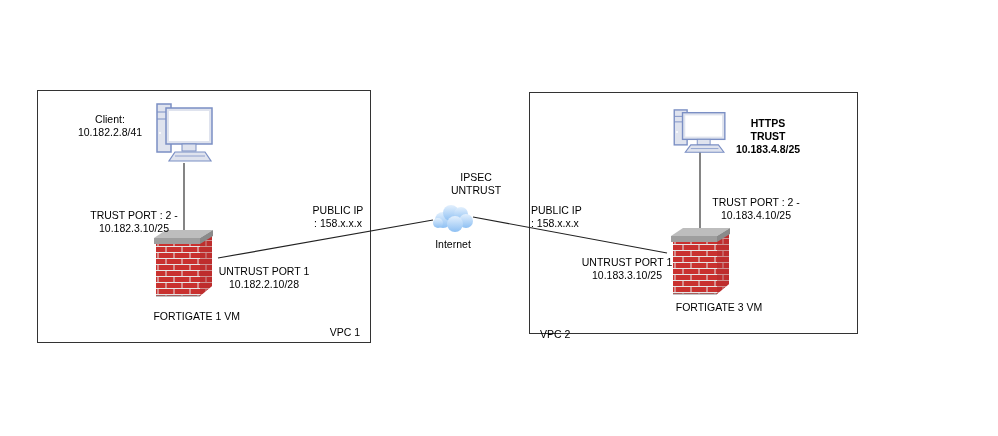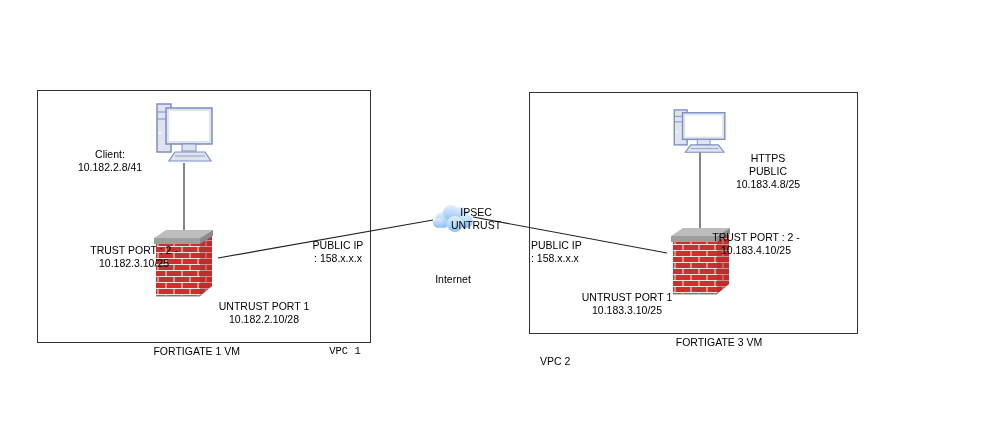--- a/index.html
+++ b/index.html
@@ -1,19 +1,19 @@
 <!DOCTYPE html>
 <html><head>
 <meta charset="utf-8">
 <style>
   html, body { margin: 0; padding: 0; background: #ffffff; }
   body { width: 998px; height: 436px; position: relative; overflow: hidden;
          font-family: "Liberation Sans", sans-serif; color: #000; }
   .vpc { position: absolute; border: 1.5px solid #333; box-sizing: border-box; background: #fff; }
-  .lbl { position: absolute; font-size: 10.5px; line-height: 13px; text-align: center; white-space: nowrap; margin-top: 35px; }
+  .lbl { position: absolute; font-size: 10.5px; line-height: 13px; text-align: center; white-space: nowrap; }
   .lbl.left { text-align: left; }
   svg.layer { position: absolute; left: 0; top: 0; }
   .icon { position: absolute; }
 </style>
 </head>
 <body>
 
 <div class="vpc" style="left:37px;top:90px;width:334px;height:253px;"></div>
 <div class="vpc" style="left:529px;top:92px;width:329px;height:242px;"></div>
 
@@ -109,43 +109,43 @@
 </div>
 <div class="lbl" style="left:84px;top:209px;width:100px;">
   <div>TRUST PORT : 2 -</div>
   <div>10.182.3.10/25</div>
 </div>
 <div class="lbl" style="left:214px;top:265px;width:100px;">
   <div>UNTRUST PORT 1</div>
   <div>10.182.2.10/28</div>
 </div>
 <div class="lbl" style="left:130px;top:310px;width:110px;text-align:right;">FORTIGATE 1 VM</div>
-<div class="lbl" style="left:325px;top:310px;width:40px;font-family:Liberation Mono, monospace;">VPC 1</div>
+<div class="lbl" style="left:325px;top:326px;width:40px;">VPC 1</div>
 <div class="lbl" style="left:308px;top:204px;width:60px;">
   <div>PUBLIC IP</div>
   <div>: 158.x.x.x</div>
 </div>
 
 <div class="lbl" style="left:441px;top:171px;width:70px;">
   <div>IPSEC</div>
   <div>UNTRUST</div>
 </div>
 <div class="lbl" style="left:423px;top:238px;width:60px;">Internet</div>
 
 <div class="lbl left" style="left:531px;top:204px;width:60px;">
   <div>PUBLIC IP</div>
   <div>: 158.x.x.x</div>
 </div>
-<div class="lbl" style="left:728px;top:117px;width:80px;">
+<div class="lbl" style="left:728px;top:117px;width:80px;font-weight:bold;">
   <div>HTTPS</div>
-  <div>PUBLIC</div>
+  <div>TRUST</div>
   <div>10.183.4.8/25</div>
 </div>
 <div class="lbl" style="left:706px;top:196px;width:100px;">
   <div>TRUST PORT : 2 -</div>
   <div>10.183.4.10/25</div>
 </div>
 <div class="lbl" style="left:577px;top:256px;width:100px;">
   <div>UNTRUST PORT 1</div>
   <div>10.183.3.10/25</div>
 </div>
 <div class="lbl" style="left:664px;top:301px;width:110px;">FORTIGATE 3 VM</div>
-<div class="lbl left" style="left:540px;top:320px;width:40px;">VPC 2</div>
+<div class="lbl left" style="left:540px;top:328px;width:40px;">VPC 2</div>
 
 </body></html>

